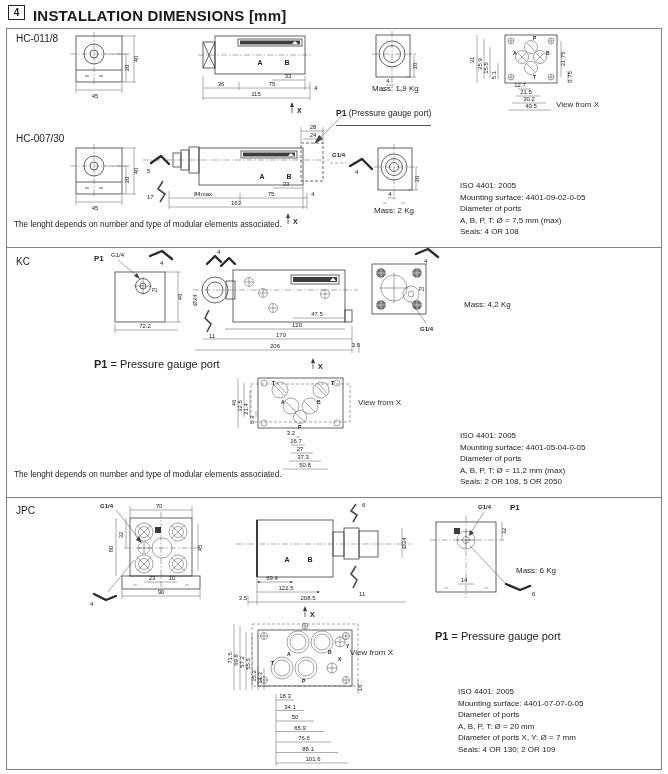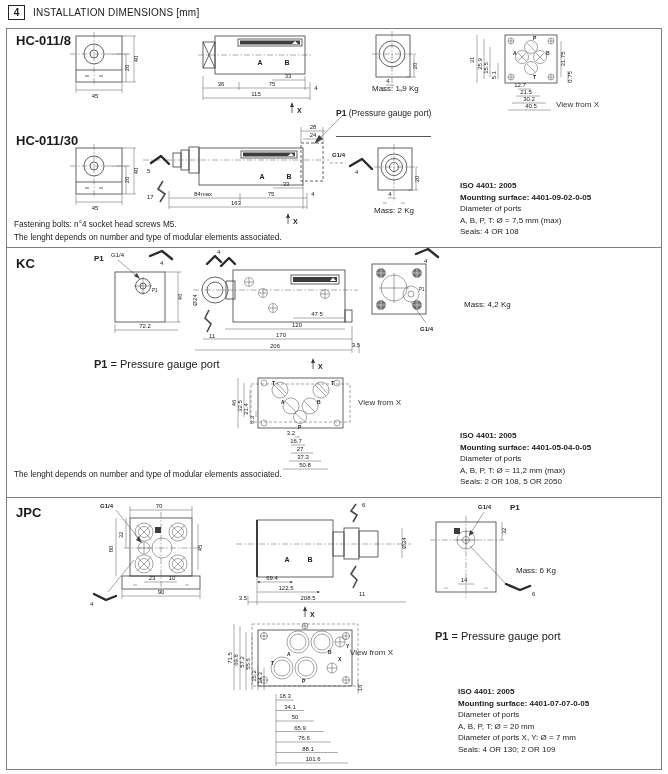--- a/index.html
+++ b/index.html
@@ -1,32 +1,32 @@
 <!DOCTYPE html>
 <html><head>
 <meta charset="utf-8">
 <style>
   *{margin:0;padding:0;box-sizing:border-box}
   html,body{background:#fff}
   body{width:668px;height:774px;font-family:"Liberation Sans",sans-serif;color:#1a1a1a}
   .page{position:relative;width:668px;height:774px;background:#fff;overflow:hidden}
   .hdr-num{position:absolute;left:8px;top:5px;width:17px;height:15px;border:1.4px solid #222;
     font-weight:bold;font-size:10px;display:flex;align-items:center;justify-content:center}
-  .hdr-title{position:absolute;left:33px;top:7px;font-weight:normal;font-size:10px;letter-spacing:.2px}
+  .hdr-title{position:absolute;left:33px;top:7px;font-weight:bold;font-size:15px;letter-spacing:.2px}
   .frame{position:absolute;left:6px;top:28px;width:656px;height:742px;border:1px solid #808080}
   .divider{position:absolute;left:6px;width:656px;height:0;border-top:1px solid #808080}
-  .model{position:absolute;font-weight:bold;font-size:13px}
+  .model{position:absolute;font-weight:normal;font-size:10px}
   .mass{position:absolute;font-size:8px;color:#222}
   .viewx{position:absolute;font-size:8px;color:#333}
   .note{position:absolute;font-size:8.2px;line-height:13px;color:#222}
   .note4{position:absolute;font-size:8.2px;line-height:12.5px;color:#222}
   .iso{position:absolute;font-size:8px;line-height:11.5px;color:#222;white-space:nowrap}
-  .iso .b{font-weight:bold}
+  .iso .b{font-weight:normal}
   .pnote{position:absolute;font-size:11px;color:#222}
-  .callout{position:absolute;font-size:8.5px;border-bottom:1.2px solid #555;padding-bottom:18px;color:#222}
+  .callout{position:absolute;font-size:8.5px;border-bottom:1.2px solid #555;padding-bottom:7px;color:#222}
   svg{position:absolute;overflow:visible}
   .ln{stroke:#3c3c3c;stroke-width:.8;fill:none}
   .lt{stroke:#4a4a4a;stroke-width:.5;fill:none}
   .dl{stroke:#666;stroke-width:.55;fill:none}
   .dash{stroke-dasharray:3 2}
   .cl{stroke-dasharray:6 2 1.5 2;stroke-width:.5;stroke:#555;fill:none}
   .key{stroke:#2a2a2a;stroke-width:2.4;fill:none;stroke-linecap:round;stroke-linejoin:round}
   .filld{fill:#3c3c3c;stroke:none}
   text{font-family:"Liberation Sans",sans-serif;fill:#222;stroke:none}
   .d{font-size:6px}
@@ -188,21 +188,21 @@
     <text class="d" transform="rotate(-90 112 50)" x="112" y="50" text-anchor="middle">0.75</text>
   </svg>
   <div class="viewx" style="left:556px;top:100px">View from X</div>
 
   <div class="callout" style="left:336px;top:108px"><b>P1</b><span> (Pressure gauge port)</span></div>
   <svg style="left:300px;top:114px" width="44" height="32" viewBox="0 0 44 32">
     <line x1="42" y1="2" x2="17" y2="27" class="lt"></line>
     <polygon points="14,30 23,25 19,21" class="filld"></polygon>
   </svg>
 
-  <div class="model" style="left:16px;top:133px">HC-011/30</div>
+  <div class="model" style="left:16px;top:133px">HC-007/30</div>
 
   <svg style="left:68px;top:144px" width="80" height="70" viewBox="0 0 80 70">
     <g class="ln">
       <rect x="8" y="4" width="46" height="46"></rect>
       <circle cx="26" cy="22" r="10"></circle>
         <circle cx="26" cy="22" r="4"></circle>
       <line x1="8" y1="38" x2="54" y2="38"></line>
       <line x1="17" y1="44" x2="21" y2="44"></line>
         <line x1="31" y1="44" x2="35" y2="44"></line>
     </g>
@@ -304,21 +304,20 @@
 
   <div class="iso" style="left:460px;top:180px">
     <div class="b">ISO 4401: 2005</div>
     <div class="b">Mounting surface: 4401-09-02-0-05</div>
     <div>Diameter of ports</div>
     <div>A, B, P, T: Ø = 7,5 mm (max)</div>
     <div>Seals: 4 OR 108</div>
   </div>
 
   <div class="note" style="left:14px;top:218px">
-    <div>Fastening bolts: n°4 socket head screws M5.</div>
     <div>The lenght depends on number and type of modular elements associated.</div>
   </div>
 
   <div class="model" style="left:16px;top:256px">KC</div>
 
   <svg style="left:88px;top:248px" width="115" height="92" viewBox="0 0 115 92">
     <text class="bt" x="6" y="13">P1</text>
     <text class="d" x="23" y="9">G1/4</text>
     <line x1="30" y1="12" x2="50" y2="29" class="lt"></line>
     <polygon points="52,31 46,28 49,25" class="filld"></polygon>

